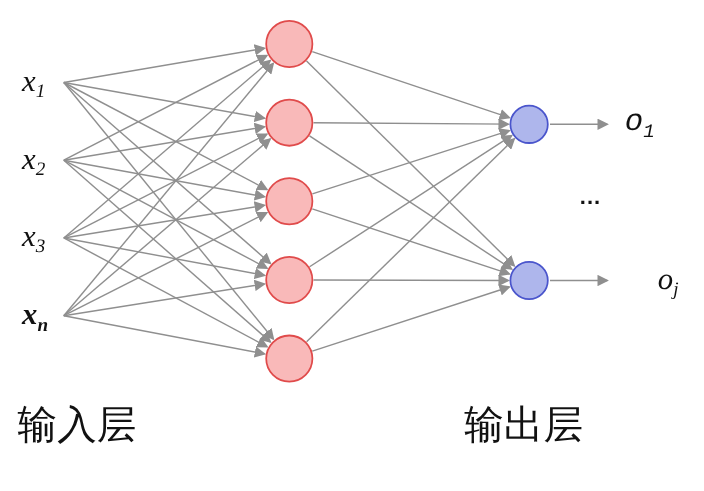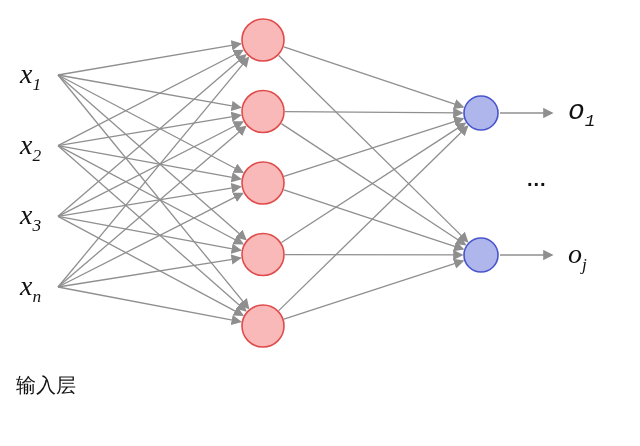--- a/index.html
+++ b/index.html
@@ -37,23 +37,23 @@
     transform: translateY(-60%);
     font-family: "Liberation Sans", sans-serif;
     font-style: normal;
     font-weight: 600;
     font-size: 20px;
     letter-spacing: 1px;
     color: #111111;
   }
   .caption {
     position: absolute;
-    top: 372px;
+    top: 362px;
     font-family: Liberation Sans, sans-serif;
-    font-size: 20px;
+    font-size: 36px;
     color: #111111;
     white-space: nowrap;
   }
   .caption-input  { left: 16px; }
   .caption-hidden { left: 241px; }
   .caption-output { left: 422px; }
 </style>
 </head>
 <body>
 
@@ -106,22 +106,23 @@
         <circle cx="263" cy="254.5" r="21" fill="#f9b9b9" stroke="#e04b4b" stroke-width="1.6"></circle>
         <circle cx="263" cy="326" r="21" fill="#f9b9b9" stroke="#e04b4b" stroke-width="1.6"></circle>
         <circle cx="481" cy="113" r="17" fill="#aeb6ec" stroke="#4a55cc" stroke-width="1.6"></circle>
         <circle cx="481" cy="255" r="17" fill="#aeb6ec" stroke="#4a55cc" stroke-width="1.6"></circle>
       </g>
   </svg>
 
   <div class="math-label input-label" id="in-0" style="top: 75px;"><span>x</span><sub>1</sub></div>
   <div class="math-label input-label" id="in-1" style="top: 145.667px;"><span>x</span><sub>2</sub></div>
   <div class="math-label input-label" id="in-2" style="top: 216.333px;"><span>x</span><sub>3</sub></div>
-  <div class="math-label input-label" id="in-3" style="top: 287px;"><span>x</span><sub>n</sub></div>
+  <div class="math-label input-label" id="in-3" style="top: 287px; font-weight: bold;"><span>x</span><sub>n</sub></div>
 
   <div class="math-label output-label" id="out-0" style="top: 113px; font-family: Liberation Mono, monospace;"><span>o</span><sub>1</sub></div>
-  <div class="math-label output-label" id="out-1" style="top: 255px;"><span>o</span><sub>j</sub></div>
+  <div class="math-label output-label" id="out-1" style="top: 255px; margin-left: 30px;"><span>o</span><sub>j</sub></div>
 
   <div class="ellipsis">...</div>
 
   <div class="caption caption-input">输入层</div>
+  <div class="caption caption-output">输出层</div>
 
 </div>
 
 </body></html>

